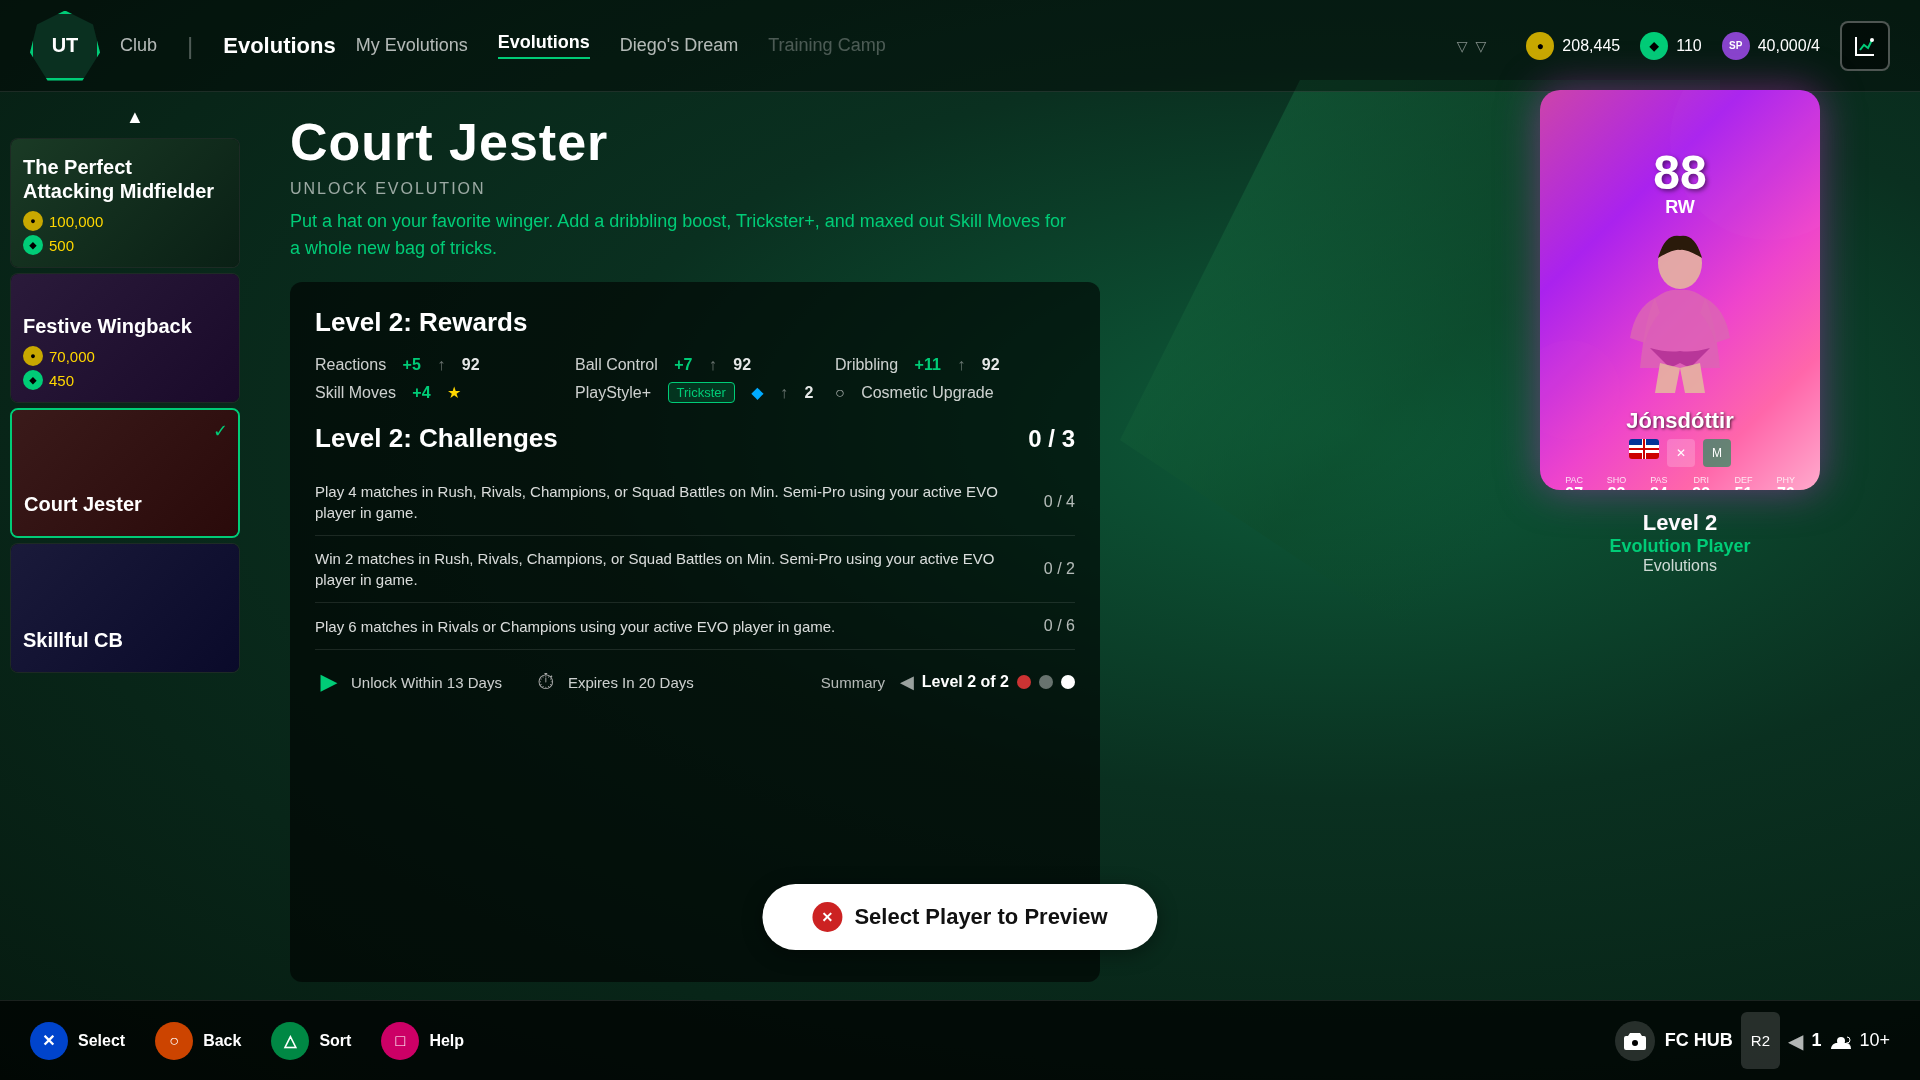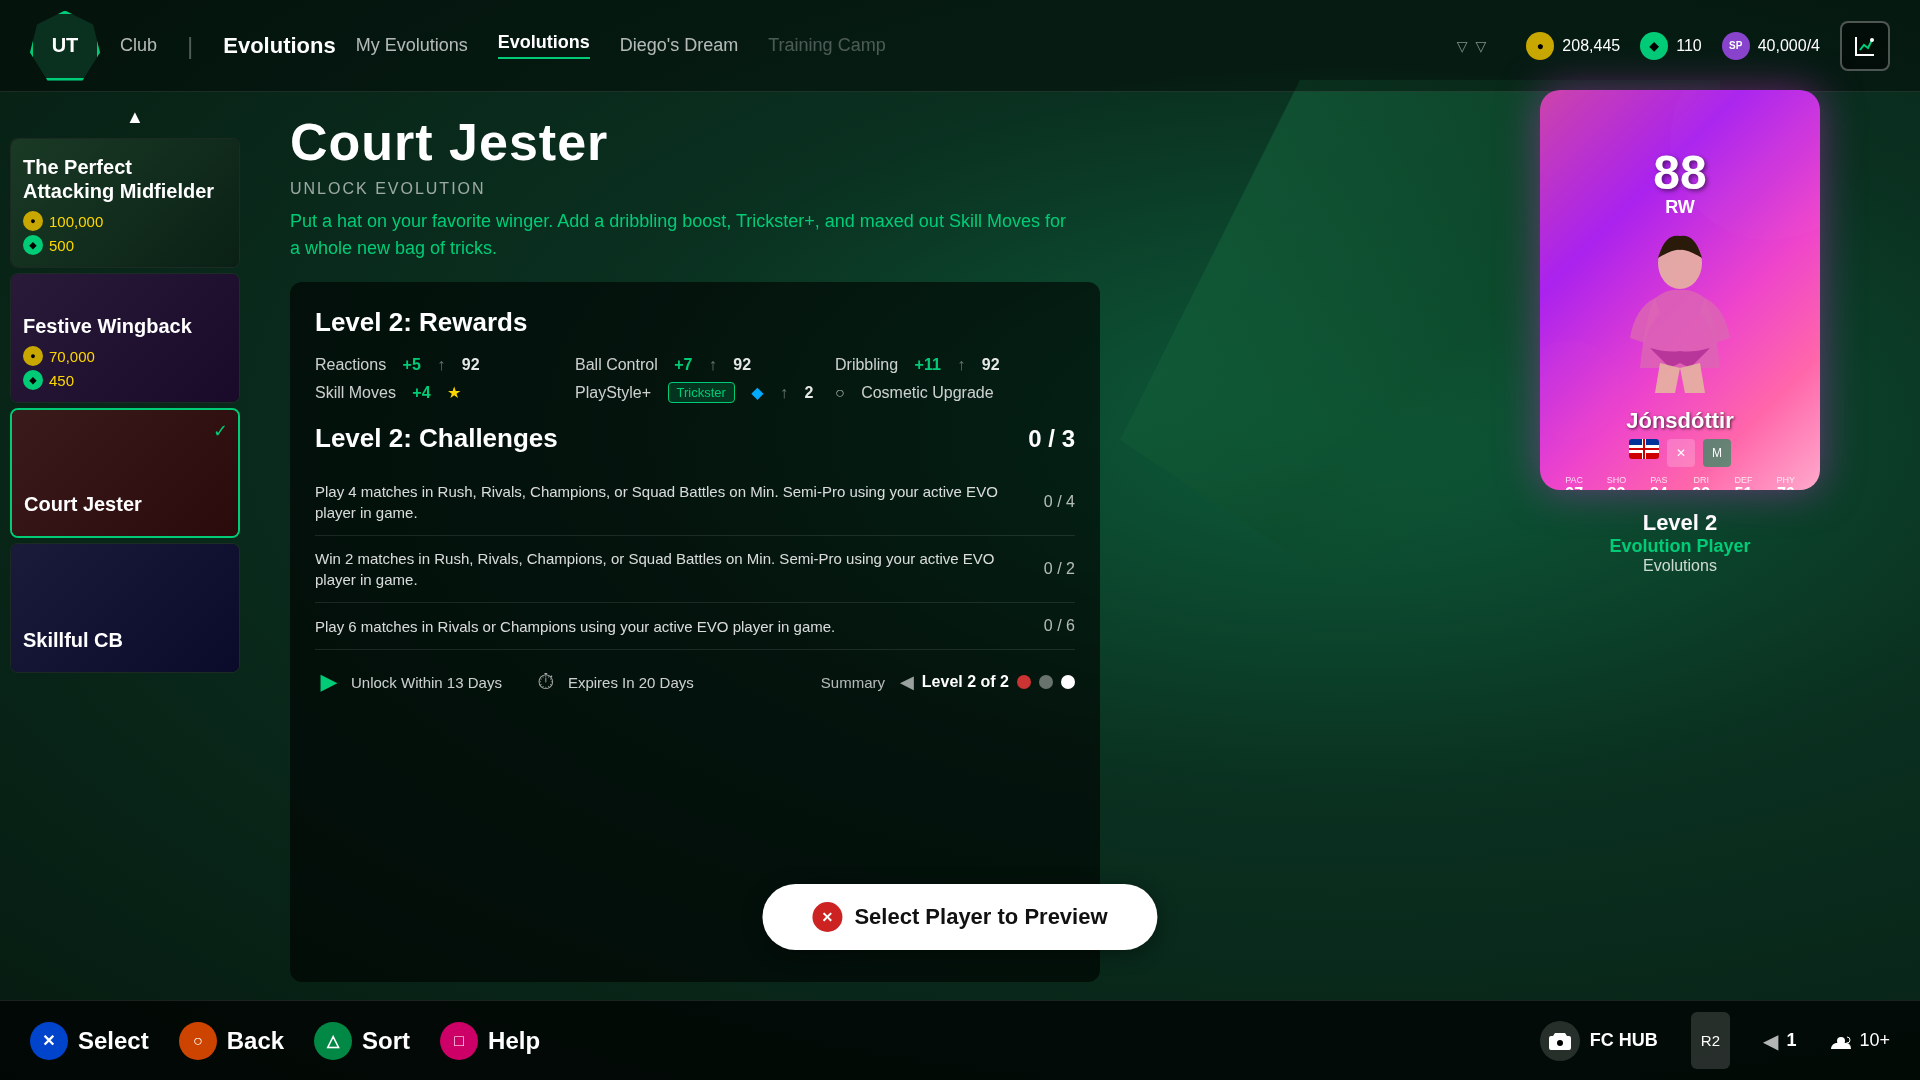--- a/index.html
+++ b/index.html
@@ -665,29 +665,29 @@
       color: white;
     }
 
     .action-btn.cross { background: #0044cc; }
     .action-btn.circle { background: #cc4400; }
     .action-btn.triangle { background: #008844; }
     .action-btn.square { background: #cc0066; }
 
     .action-label {
       color: white;
-      font-size: 24px;
+      font-size: 16px;
       font-weight: 600;
     }
 
     .bottom-right {
       margin-left: auto;
       display: flex;
       align-items: center;
-      gap: 33px;
+      gap: 8px;
     }
 
     .fchub-section {
       display: flex;
       align-items: center;
       gap: 10px;
     }
 
     .camera-icon {
       width: 40px;

